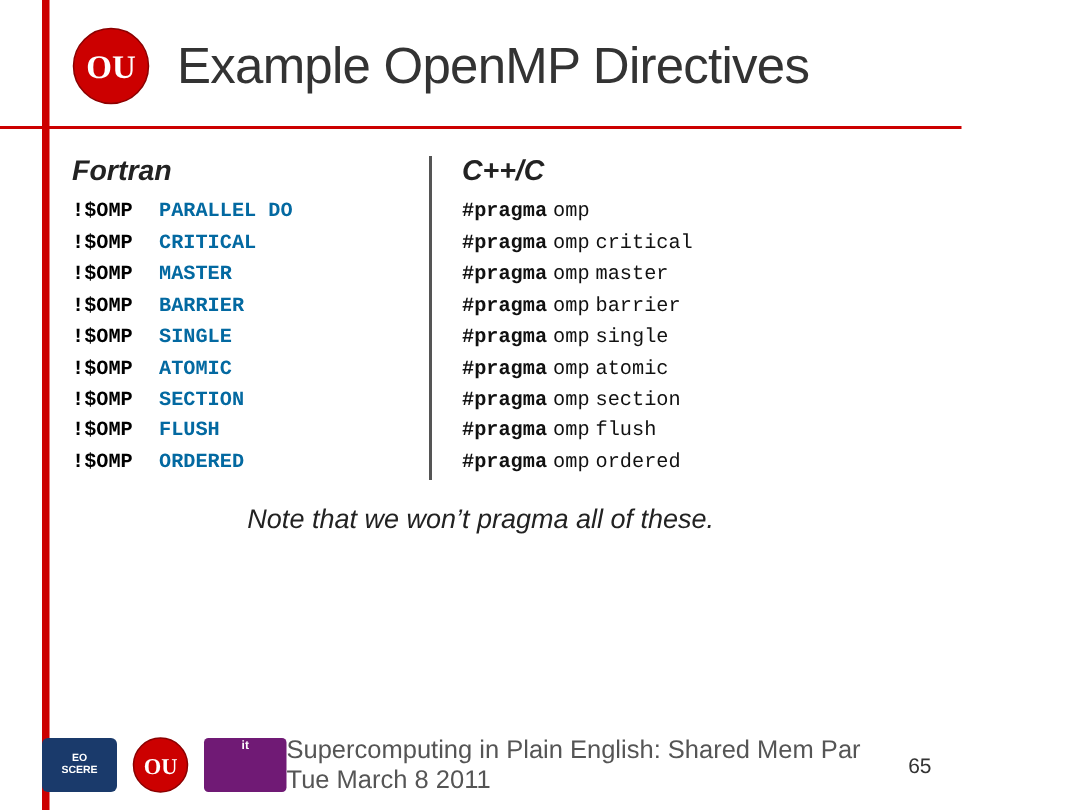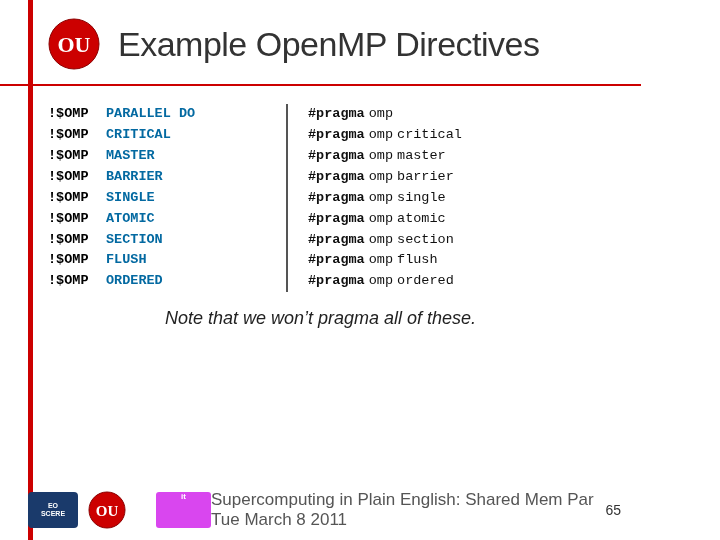--- a/index.html
+++ b/index.html
@@ -178,28 +178,27 @@
       color: white;
       font-size: 7px;
       font-weight: bold;
       text-align: center;
       line-height: 1.1;
     }
 
     .it-logo {
       width: 55px;
       height: 36px;
-      background: #d946ef;
+      background: #701a75;
       border-radius: 3px;
       display: flex;
       justify-content: center;
       color: white;
       font-size: 8px;
       font-weight: bold;
-      margin-left: 20px;
     }
   </style>
 </head>
 <body>
 
 <div class="slide">
 
   <div class="left-border"></div>
 
   <div class="header">
@@ -210,20 +209,21 @@
         <text x="26" y="34" font-family="serif" font-size="22" font-weight="bold" fill="white" text-anchor="middle">OU</text>
       </svg>
     </div>
     <h1 class="header-title">Example OpenMP Directives</h1>
   </div>
 
   <div class="content">
     <div class="columns">
 
       <div class="col-fortran">
+        <div class="col-header">Fortran</div>
         <div class="code-table">
 
         <div class="code-row">
               <span class="code-kw">!$OMP</span>
               <span class="code-directive">PARALLEL DO</span>
             </div>
             <div class="code-row">
               <span class="code-kw">!$OMP</span>
               <span class="code-directive">CRITICAL</span>
             </div>
@@ -252,20 +252,21 @@
               <span class="code-directive">FLUSH</span>
             </div>
             <div class="code-row">
               <span class="code-kw">!$OMP</span>
               <span class="code-directive">ORDERED</span>
             </div>
           </div>
       </div>
 
       <div class="col-cpp">
+        <div class="col-header">C++/C</div>
         <div class="cpp-table">
 
         <div class="cpp-row">
               <span class="cpp-pragma">#pragma</span>
               <span class="cpp-omp">omp</span>
             </div>
             <div class="cpp-row">
               <span class="cpp-pragma">#pragma</span>
               <span class="cpp-omp">omp</span>
               <span class="cpp-dir">critical</span>

